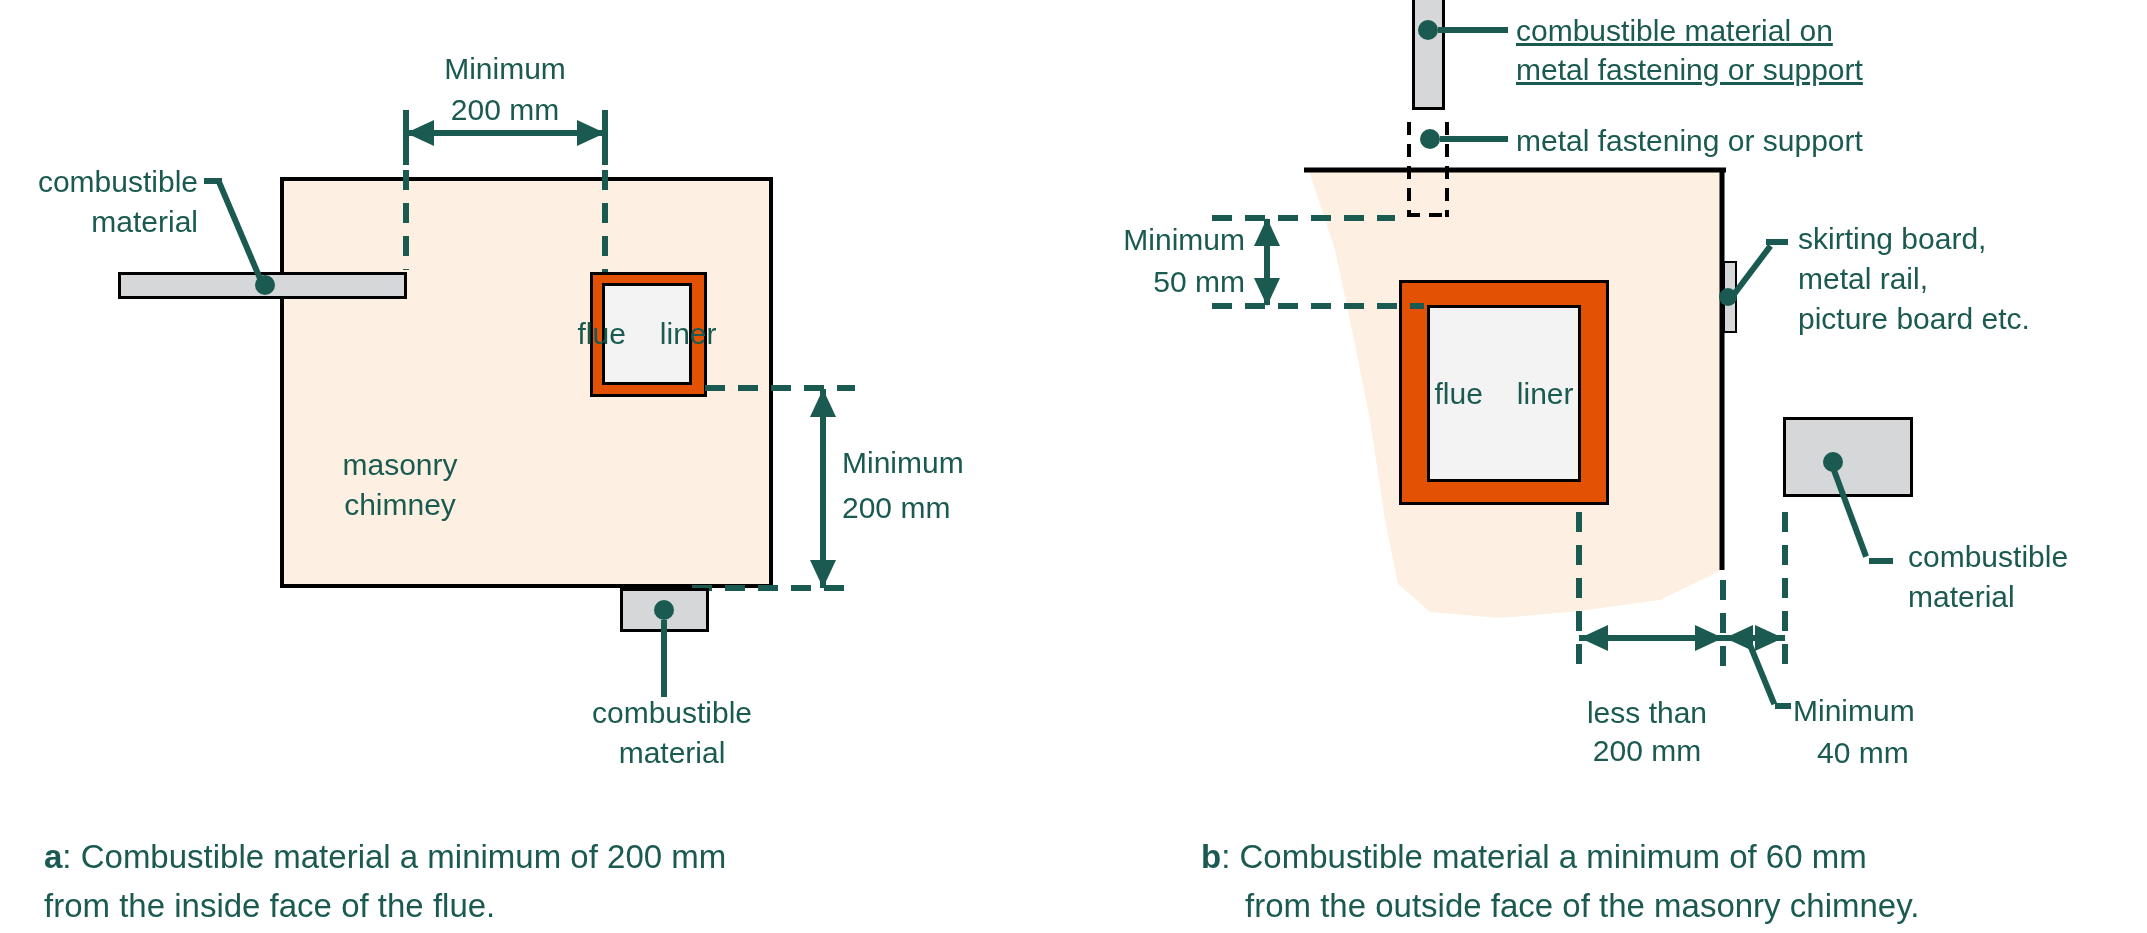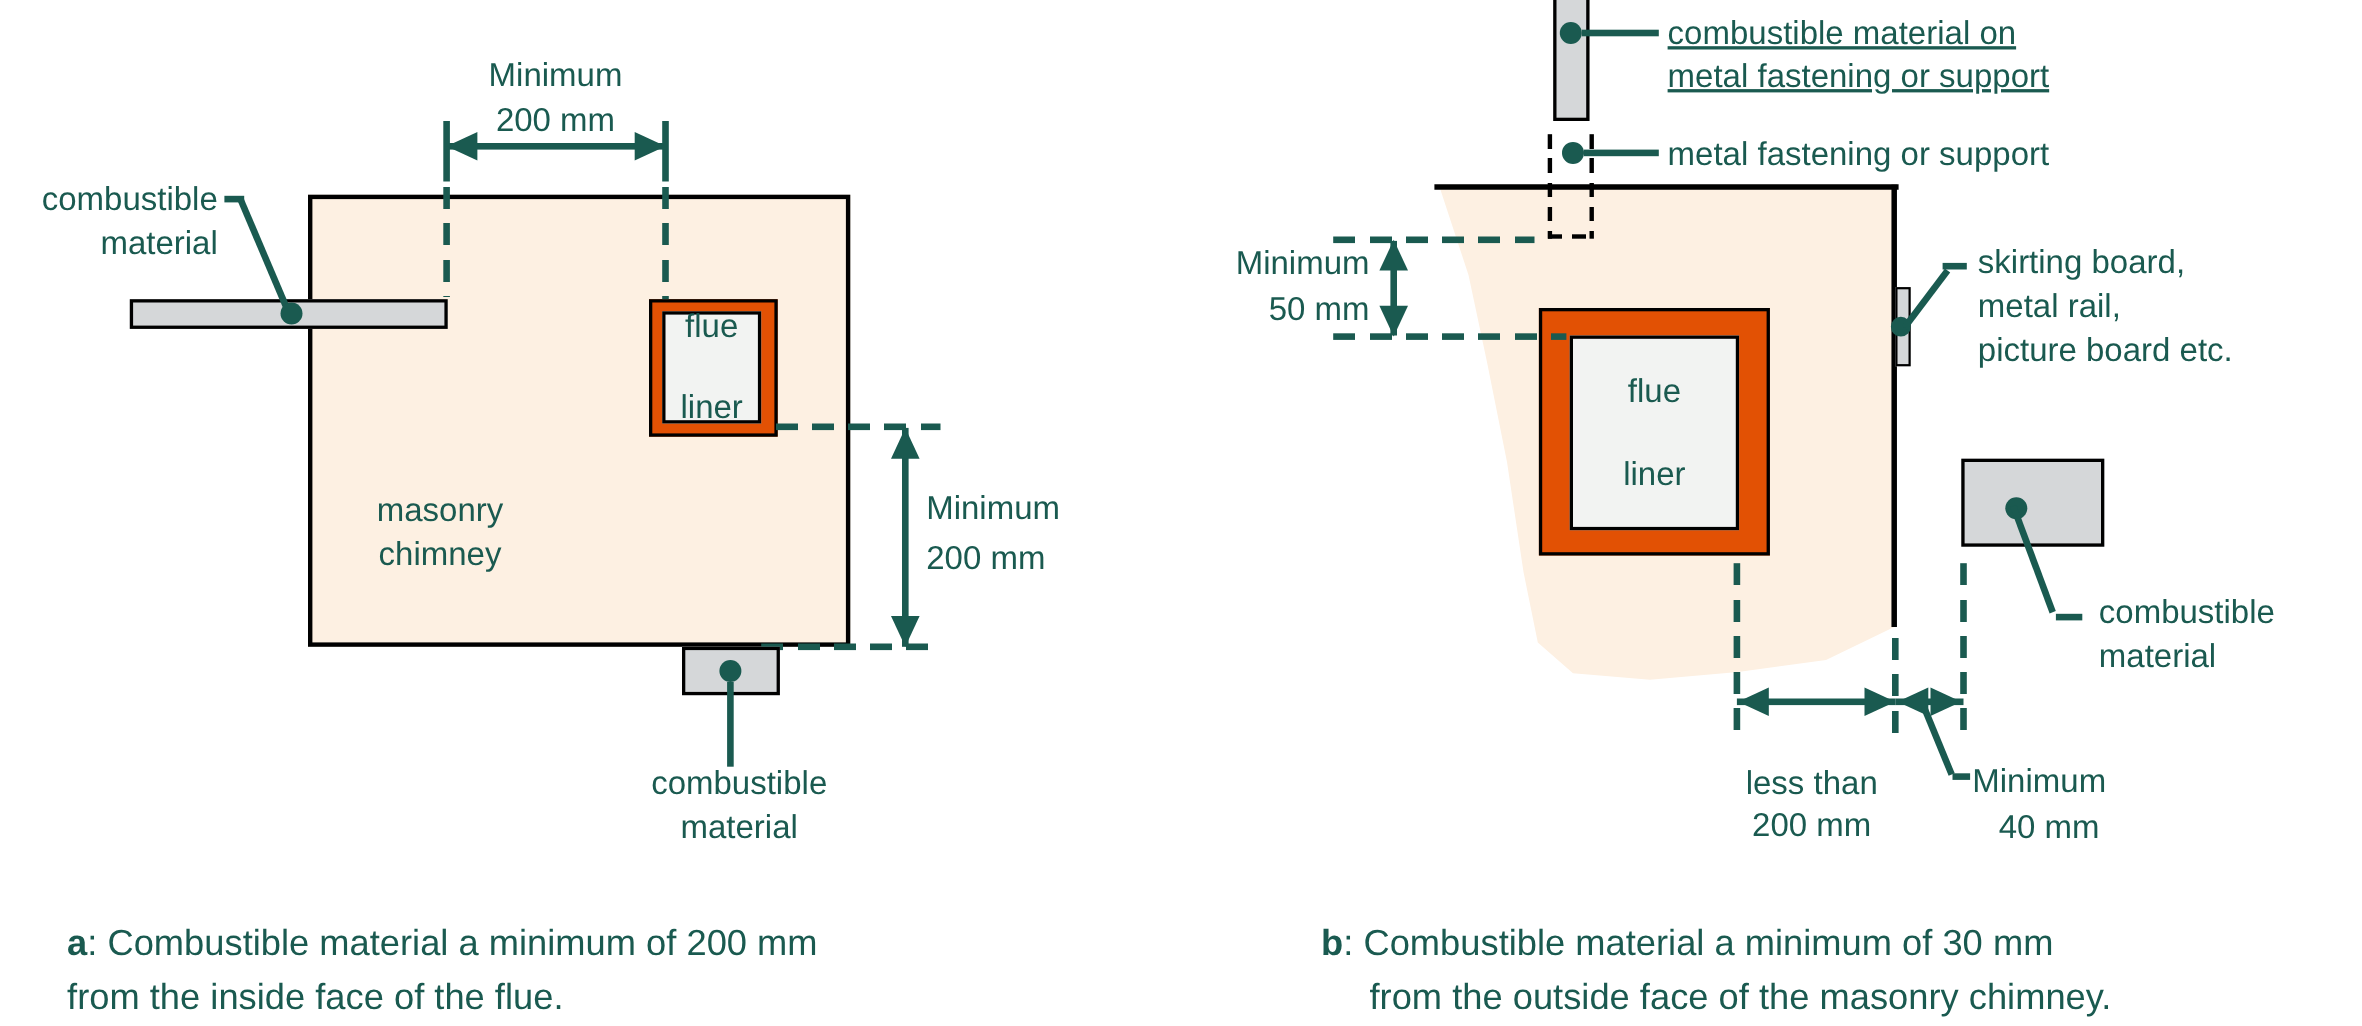--- a/index.html
+++ b/index.html
@@ -16,21 +16,21 @@
   }
   .abs{position:absolute;}
   .lbl{font-size:30px;color:var(--teal);white-space:nowrap;}
   .caption{font-size:33px;line-height:49px;color:var(--teal);white-space:nowrap;}
   .caption .letter{font-weight:bold;}
   
   .cream-box{background:var(--cream);border:4px solid #000;box-sizing:border-box;}
   .gray-box{background:var(--gray);border:3px solid #000;box-sizing:border-box;}
   .orange-box{background:var(--orange);border:3px solid #000;box-sizing:border-box;}
   .liner-box{background:var(--liner);border:3px solid #000;box-sizing:border-box;
-             display:flex;flex-direction:column;align-items:center;justify-content:center;gap:34px;}
+             display:flex;flex-direction:row;align-items:center;justify-content:center;gap:34px;}
   
   .tline{background:var(--teal);}
   
   .tdash-h{height:6px;background:repeating-linear-gradient(90deg,var(--teal) 0 20px,transparent 20px 33px);}
   .tdash-v{width:6px;background:repeating-linear-gradient(180deg,var(--teal) 0 20px,transparent 20px 33px);}
   
   .kdash-v{width:4px;background:repeating-linear-gradient(180deg,#000 0 13px,transparent 13px 22px);}
   .kdash-h{height:4px;background:repeating-linear-gradient(90deg,#000 0 13px,transparent 13px 22px);}
   
   .ah{width:0;height:0;}
@@ -92,21 +92,21 @@
   </div>
 
   <div class="abs gray-box" style="left:620px;top:588px;width:89px;height:44px;"></div>
   <div class="abs dot" style="left:654px;top:600px;"></div>
   <div class="abs tline" style="left:661px;top:620px;width:6px;height:77px;"></div>
   <div class="abs lbl" style="left:572px;top:693px;width:200px;text-align:center;line-height:40px;">
     <div>combustible</div>
     <div>material</div>
   </div>
 
-  <div class="abs caption" style="left:61px;top:832px;">
+  <div class="abs caption" style="left:44px;top:832px;">
     <div><span class="letter">a</span><span>: Combustible material a minimum of 200 mm</span></div>
     <div style="">from the inside face of the flue.</div>
   </div>
 
   <svg class="abs" style="left:1290px;top:164px;" width="445" height="470" viewBox="0 0 445 470">
     <polygon points="18,4 432,4 432,406 370,436 290,447 210,454 140,448 108,420 95,356 80,256 62,166 45,86" style="fill:var(--cream);stroke:none;"></polygon>
     <line x1="14" y1="6" x2="436" y2="6" style="stroke:#000;stroke-width:5;"></line>
     <line x1="432" y1="4" x2="432" y2="406" style="stroke:#000;stroke-width:5;"></line>
   </svg>
 
@@ -172,17 +172,17 @@
   <div class="abs lbl" style="left:1547px;top:694px;width:200px;text-align:center;line-height:38px;">
     <div>less than</div>
     <div>200 mm</div>
   </div>
   <div class="abs tline rot" style="left:1752px;top:642px;width:66px;height:6px;transform:rotate(67.7deg);"></div>
   <div class="abs tline" style="left:1775px;top:703px;width:16px;height:6px;"></div>
   <div class="abs lbl" style="left:1793px;top:694px;">Minimum</div>
   <div class="abs lbl" style="left:1817px;top:736px;">40 mm</div>
 
   <div class="abs caption" style="left:1201px;top:832px;">
-    <div><span class="letter">b</span><span>: Combustible material a minimum of 30 mm</span></div>
+    <div><span class="letter">b</span><span>: Combustible material a minimum of 60 mm</span></div>
     <div style="margin-left:44px;">from the outside face of the masonry chimney.</div>
   </div>
 
 </div>
 
 </body></html>

